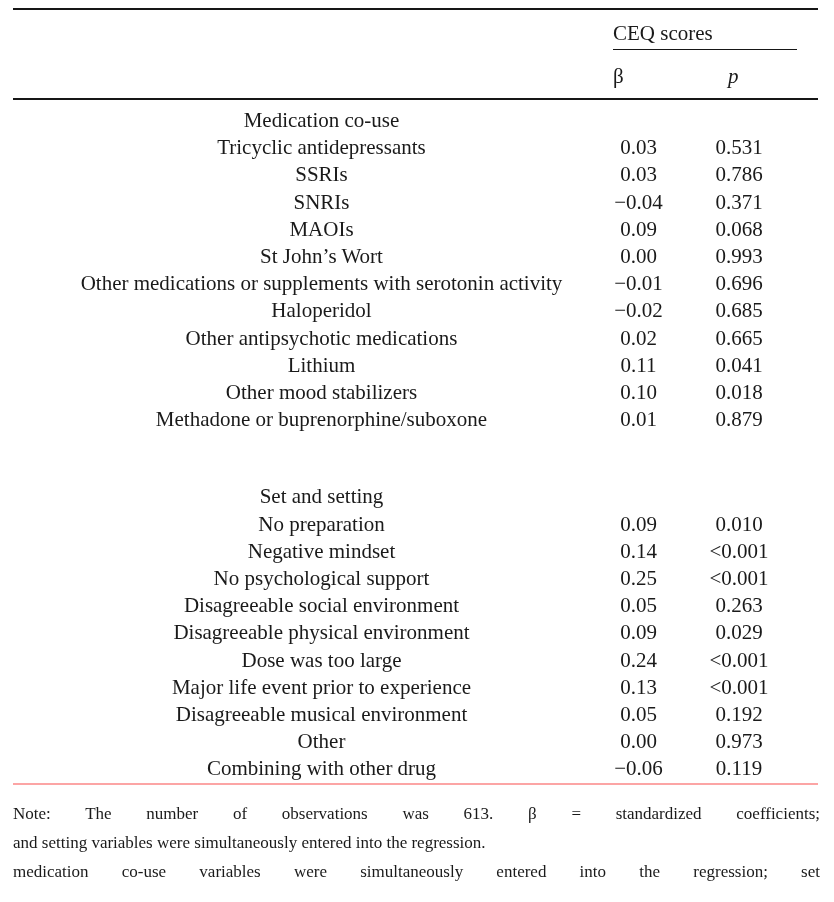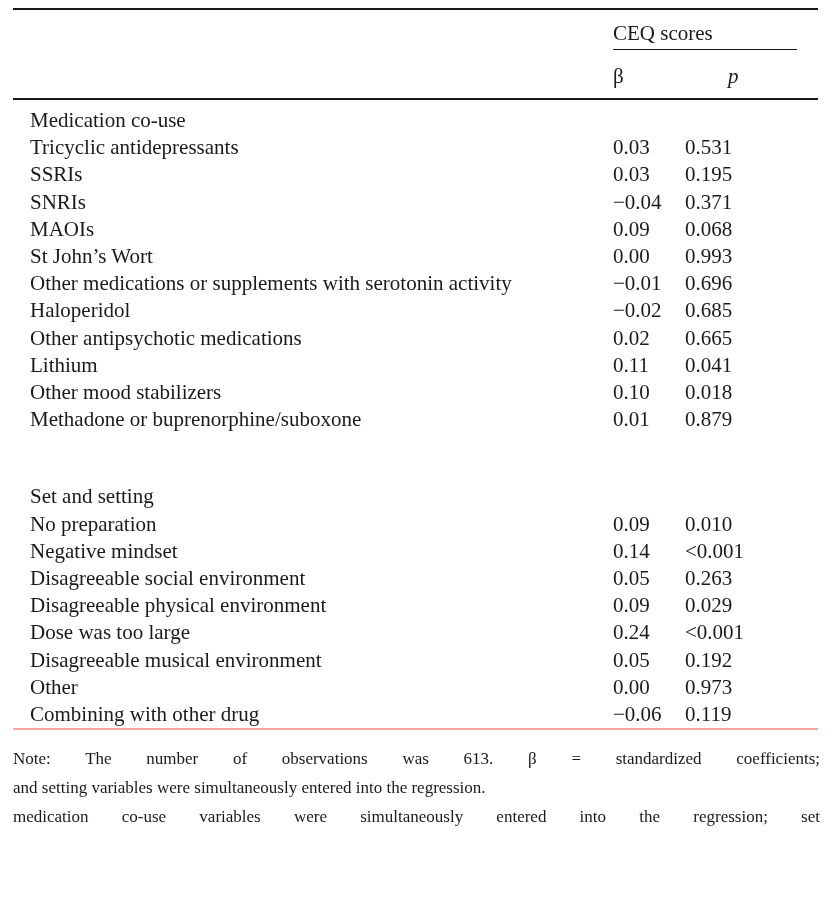--- a/index.html
+++ b/index.html
@@ -61,23 +61,23 @@
     font-style: italic;
   }
 
   tbody td {
     height: 27.2px;
     line-height: 27.2px;
     padding: 0;
     white-space: nowrap;
     overflow: hidden;
   }
-  tbody td.label { padding-left: 17px; }
-  tbody td.beta  { text-align: left; padding-right: 21px; }
-  tbody td.p     { text-align: left; padding-right: 25px; }
+  tbody td.label { padding-left: 17px; text-align: center; }
+  tbody td.beta  { text-align: center; padding-right: 21px; }
+  tbody td.p     { text-align: center; padding-right: 25px; }
   tbody tr.first td { padding-top: 7px; }
   tbody tr.spacer-row td { height: 50px; }
 
   .note {
     margin-top: 14px;
     width: 807px;
     font-size: 17px;
     line-height: 29px;
   }
   .note-line { text-align: justify; }
@@ -116,21 +116,21 @@
           <td class="p"></td>
         </tr>
         <tr>
           <td class="label">Tricyclic antidepressants</td>
           <td class="beta">0.03</td>
           <td class="p">0.531</td>
         </tr>
         <tr>
           <td class="label">SSRIs</td>
           <td class="beta">0.03</td>
-          <td class="p">0.195</td>
+          <td class="p">0.786</td>
         </tr>
         <tr>
           <td class="label">SNRIs</td>
           <td class="beta">−0.04</td>
           <td class="p">0.371</td>
         </tr>
         <tr>
           <td class="label">MAOIs</td>
           <td class="beta">0.09</td>
           <td class="p">0.068</td>
@@ -184,32 +184,42 @@
           <td class="label">No preparation</td>
           <td class="beta">0.09</td>
           <td class="p">0.010</td>
         </tr>
         <tr>
           <td class="label">Negative mindset</td>
           <td class="beta">0.14</td>
           <td class="p">&lt;0.001</td>
         </tr>
         <tr>
+          <td class="label">No psychological support</td>
+          <td class="beta">0.25</td>
+          <td class="p">&lt;0.001</td>
+        </tr>
+        <tr>
           <td class="label">Disagreeable social environment</td>
           <td class="beta">0.05</td>
           <td class="p">0.263</td>
         </tr>
         <tr>
           <td class="label">Disagreeable physical environment</td>
           <td class="beta">0.09</td>
           <td class="p">0.029</td>
         </tr>
         <tr>
           <td class="label">Dose was too large</td>
           <td class="beta">0.24</td>
+          <td class="p">&lt;0.001</td>
+        </tr>
+        <tr>
+          <td class="label">Major life event prior to experience</td>
+          <td class="beta">0.13</td>
           <td class="p">&lt;0.001</td>
         </tr>
         <tr>
           <td class="label">Disagreeable musical environment</td>
           <td class="beta">0.05</td>
           <td class="p">0.192</td>
         </tr>
         <tr>
           <td class="label">Other</td>
           <td class="beta">0.00</td>

